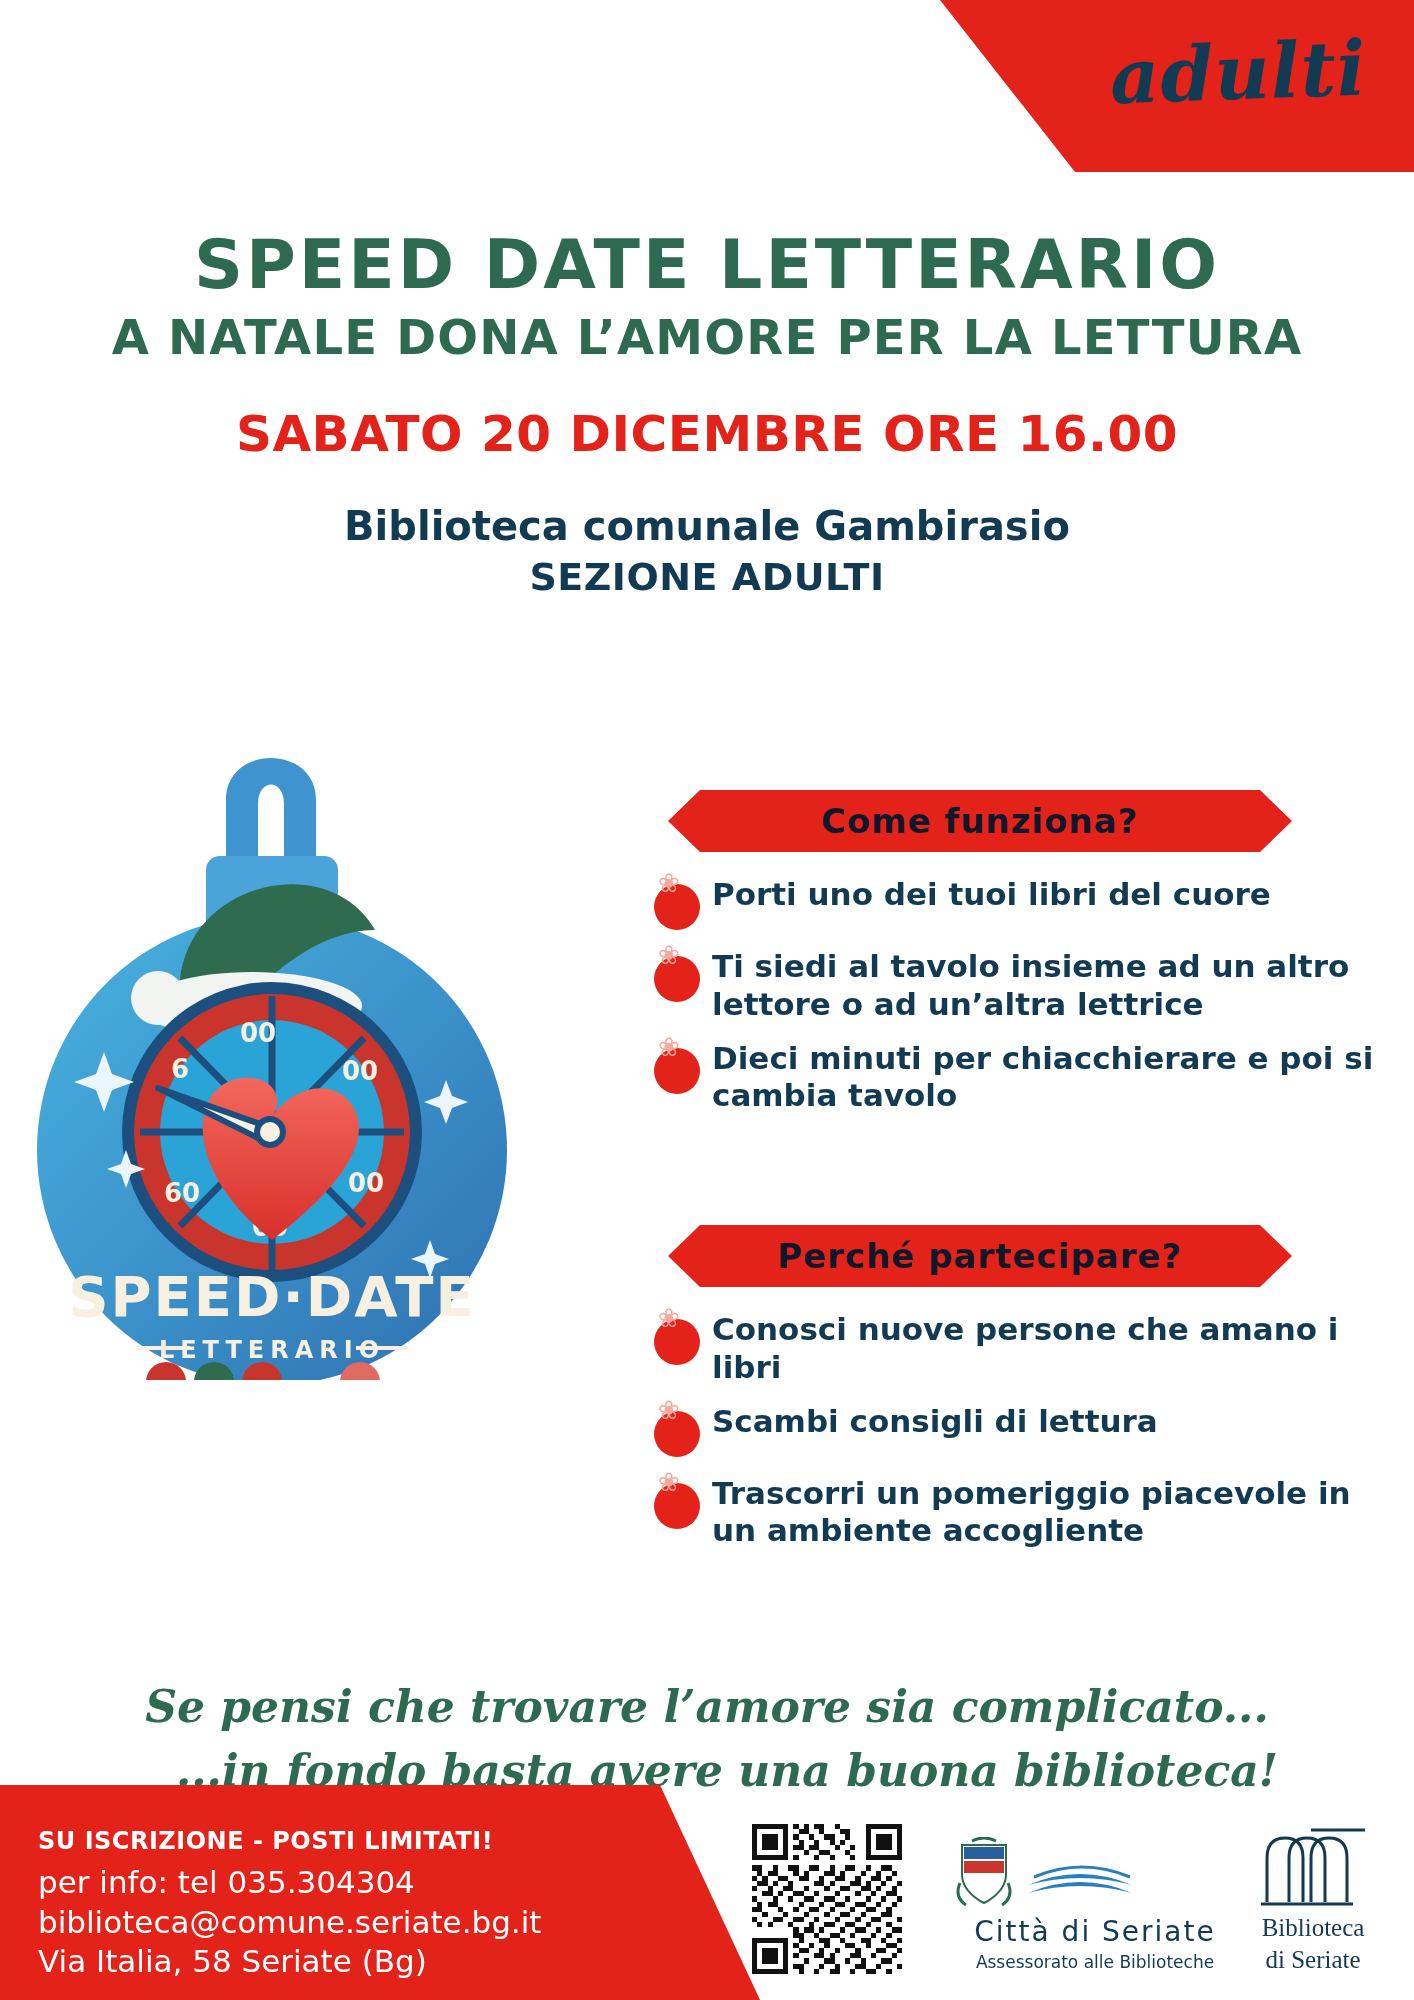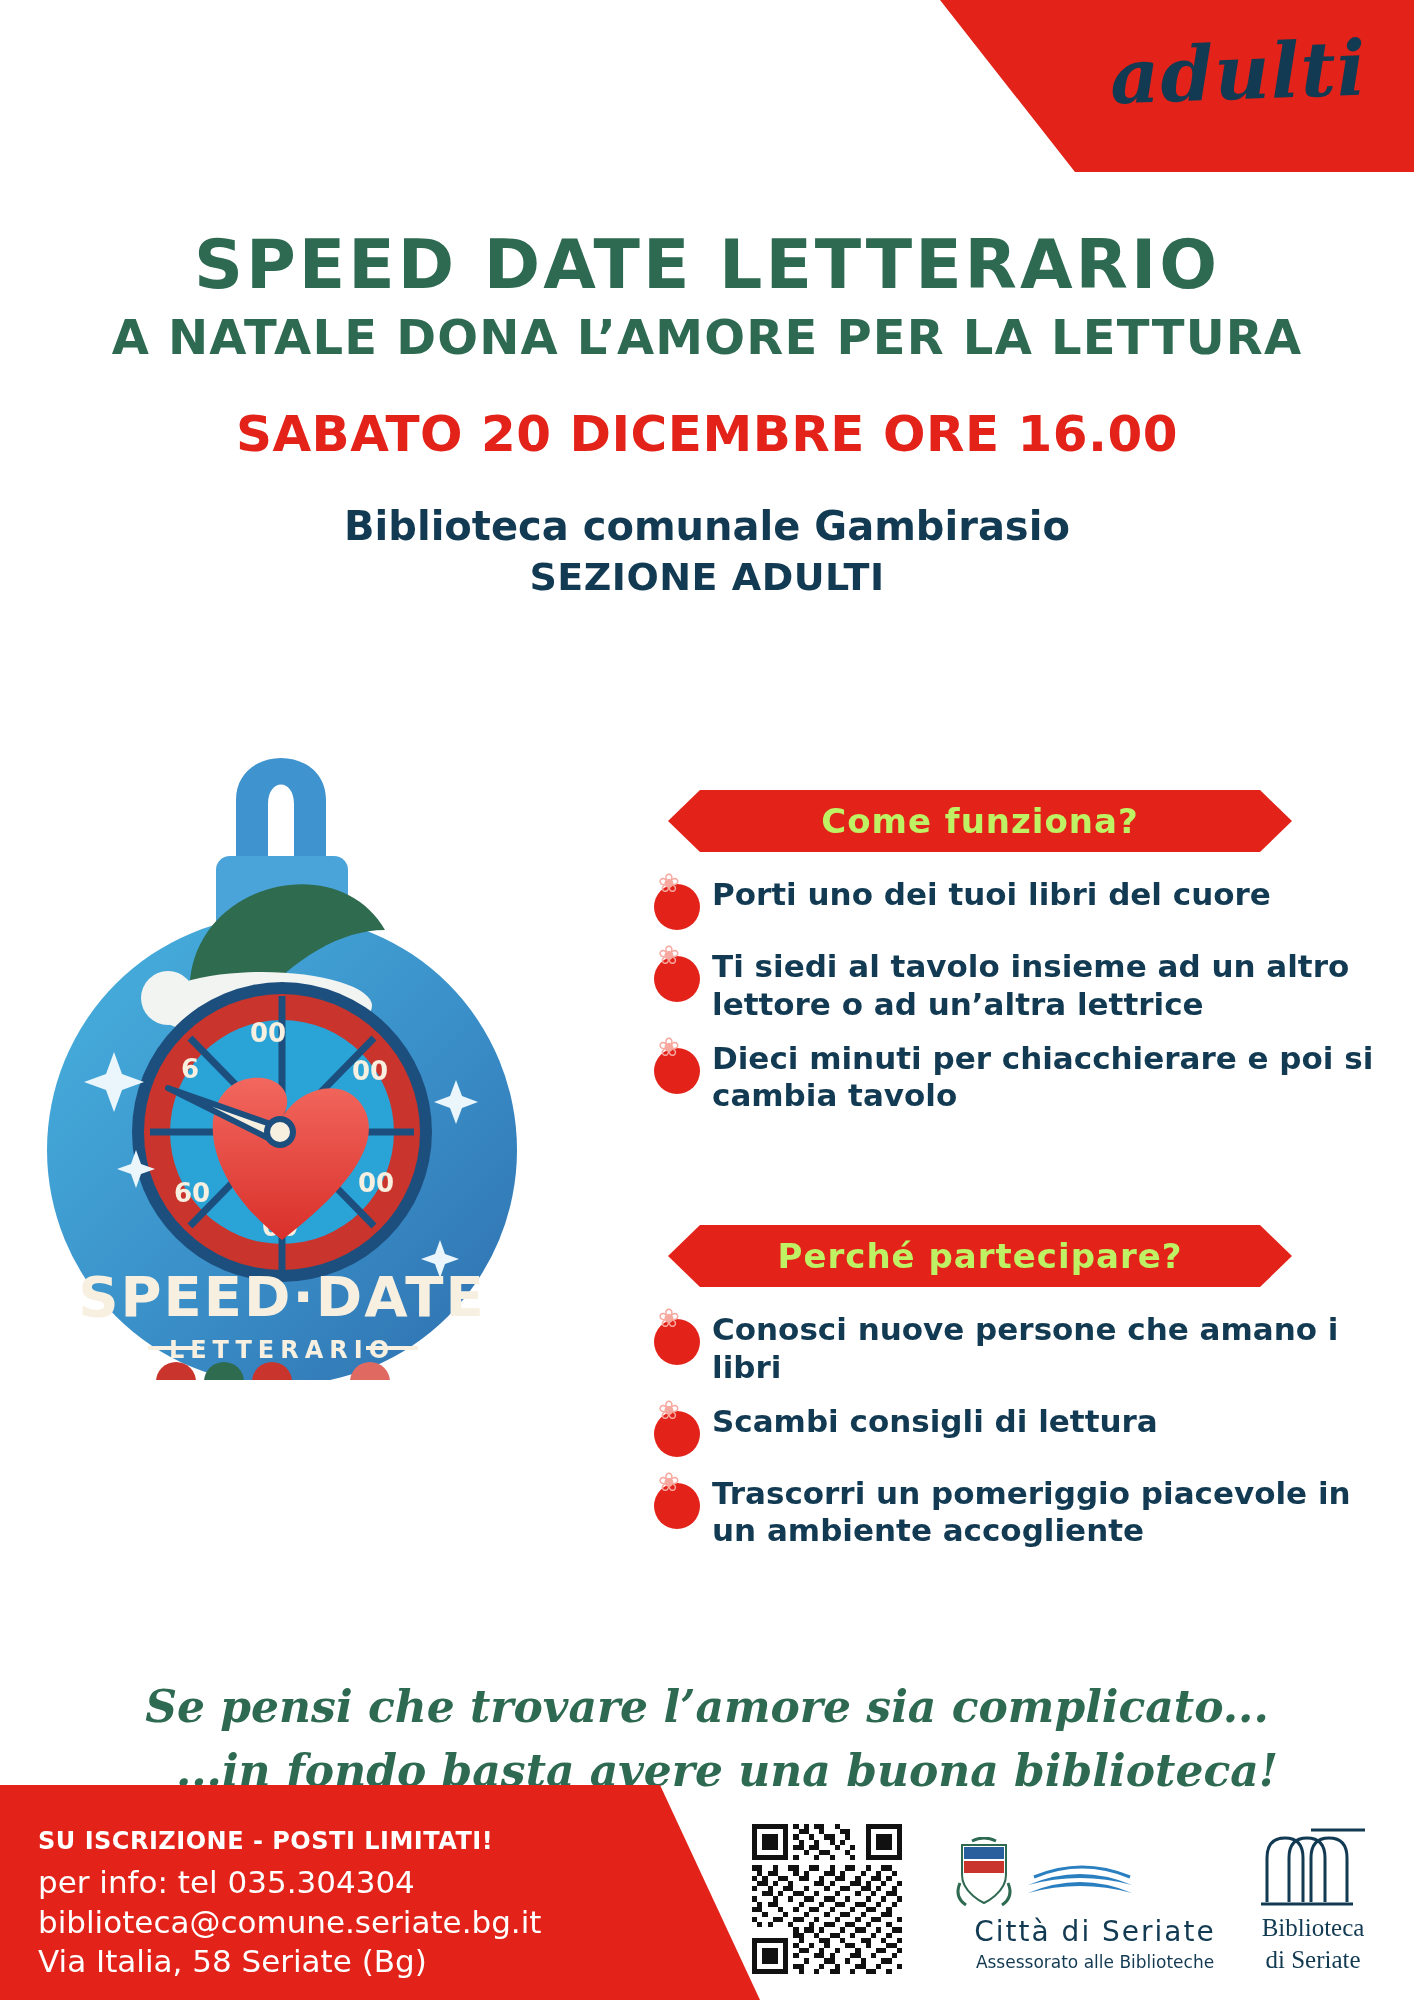--- a/index.html
+++ b/index.html
@@ -84,21 +84,21 @@
     font-weight: 700;
     font-size: 38px;
     color: #123a52;
     margin-top: 6px;
     letter-spacing: 0.5px;
   }
 
   
   .ornament-wrap {
     position: absolute;
-    left: 40px;
+    left: 30px;
     top: 680px;
     width: 540px;
     height: 700px;
   }
 
   
   .panel {
     position: absolute;
     left: 640px;
     width: 740px;
@@ -131,21 +131,21 @@
     right: -32px; top: 0;
     width: 0; height: 0;
     border-top: 31px solid transparent;
     border-bottom: 31px solid transparent;
     border-left: 32px solid #e32219;
   }
   .ribbon-text {
     font-family: "DejaVu Sans", sans-serif;
     font-weight: 700;
     font-size: 34px;
-    color: #bef264;
+    color: #0f172a;
     letter-spacing: 1px;
   }
 
   .bullets { margin-top: 24px; }
   .bullet {
     position: relative;
     display: flex;
     align-items: flex-start;
     margin-bottom: 16px;
     padding-left: 72px;

